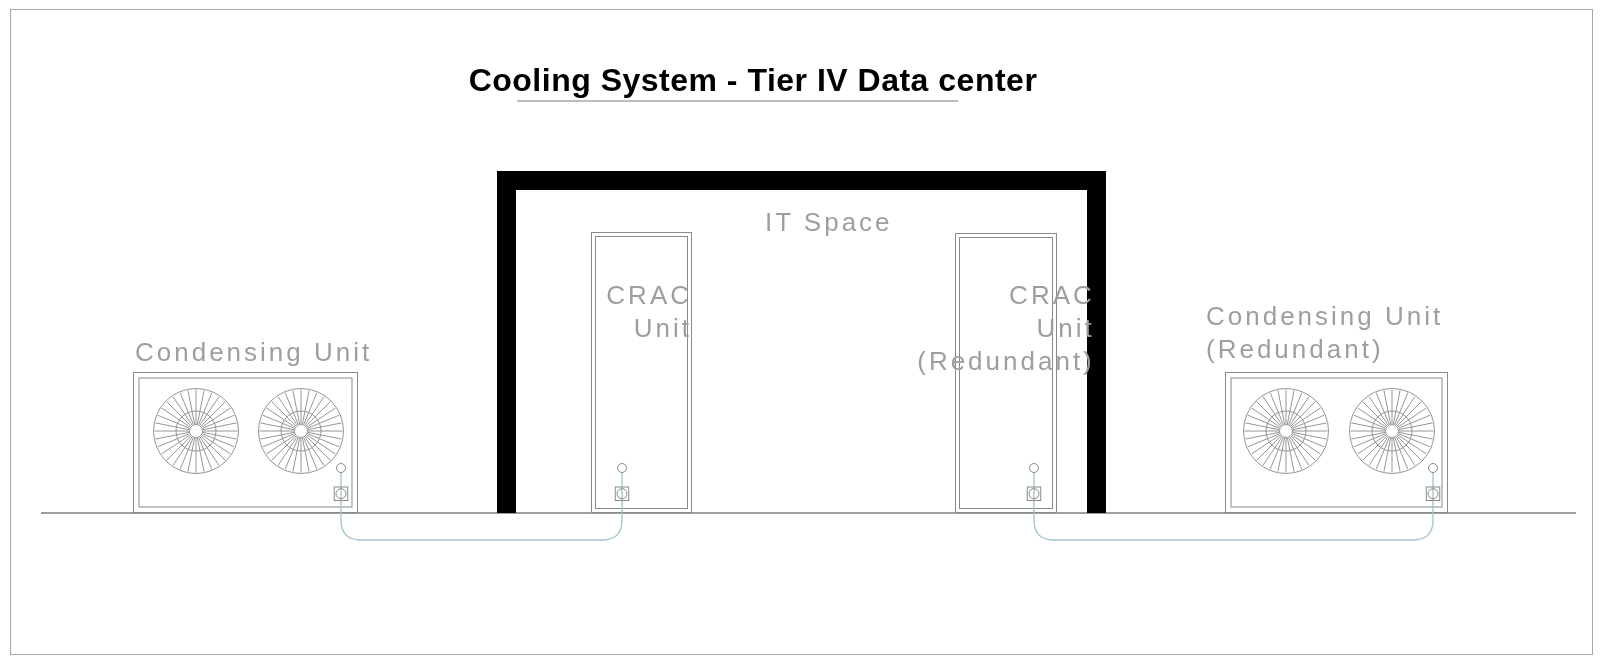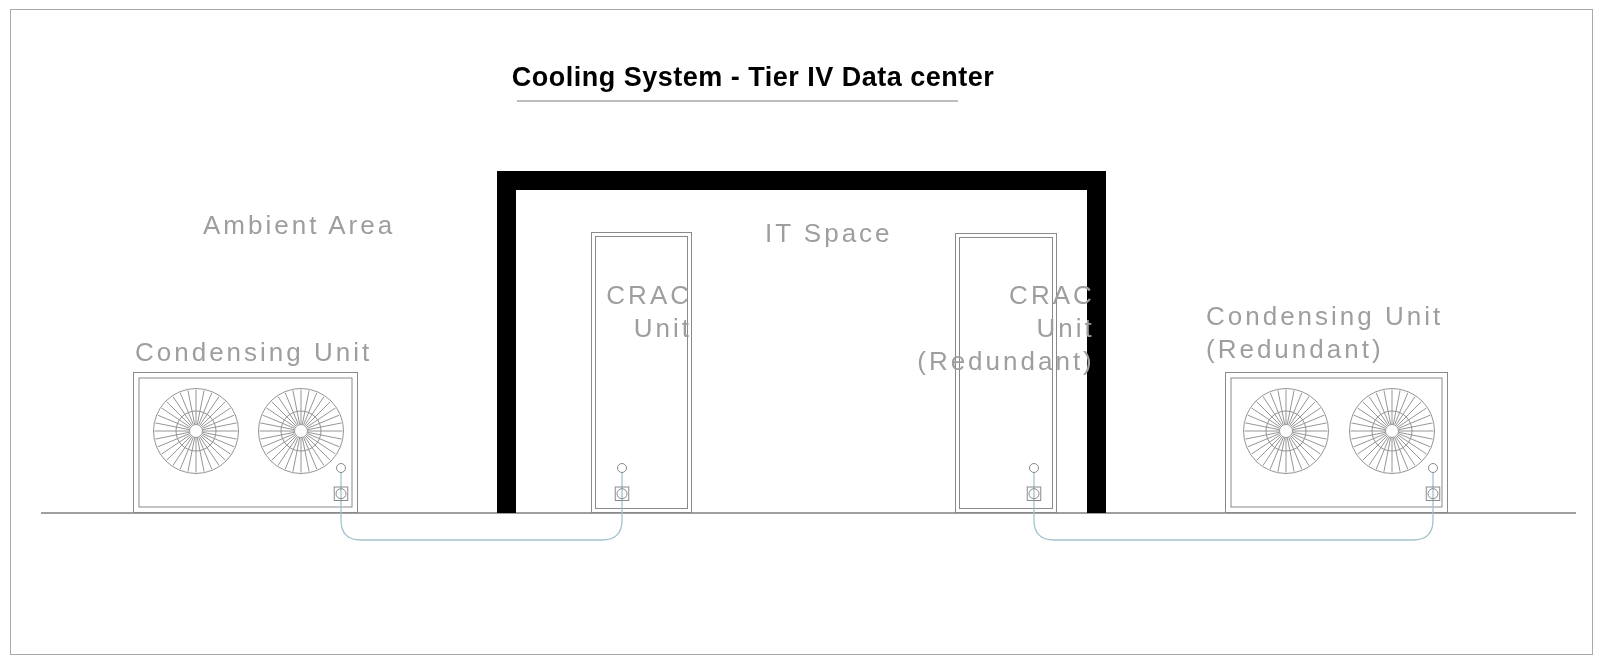--- a/index.html
+++ b/index.html
@@ -11,37 +11,37 @@
     overflow:hidden;
   }
   #frame{
     position:absolute;left:10px;top:9px;width:1581px;height:644px;
     border:1px solid var(--frame-border,#a9a9a9);
     pointer-events:none;
   }
   #diagram-svg{position:absolute;left:0;top:0;width:1600px;height:665px;}
   .title{
     position:absolute;left:753px;top:62px;transform:translateX(-50%);
-    font-size:27px;font-weight:bold;color:var(--title-text,#000);
+    font-size:32px;font-weight:bold;color:var(--title-text,#000);
     white-space:nowrap;letter-spacing:0.5px;
   }
   .title-underline{
     position:absolute;left:517px;top:100px;width:441px;height:2px;
     background:var(--underline,#bdbdbd);
   }
   .cad-label{
     position:absolute;
     font-size:26px;color:var(--label-text,#9e9e9e);
     letter-spacing:3px;white-space:nowrap;line-height:33px;
   }
   .center-lines{text-align:right;}
   #crac-left-label{left:591px;top:279px;width:101px;}
   #crac-right-label{left:1006px;top:279px;transform:translateX(-50%);}
   #ambient-label{left:203px;top:209px;}
-  #itspace-label{left:765px;top:217px;}
+  #itspace-label{left:765px;top:206px;}
   #cond-left-label{left:135px;top:336px;}
   #cond-right-label{left:1206px;top:300px;}
   .stroke{stroke:var(--outline,#8a8a8a);fill:none;}
   .whitefill{stroke:var(--outline,#8a8a8a);fill:#fff;}
   .pipe{stroke:var(--pipe,#a2c4cd);stroke-width:1.3;fill:none;}
   .ground{stroke:var(--ground,#7f7f7f);stroke-width:1.3;}
   .wall{fill:var(--wall,#000);}
 </style>
 </head>
 <body>
@@ -249,21 +249,20 @@
           <circle cx="1433" cy="493.7" r="5"></circle>
         </g>
       </g>
   </svg>
 
   <div id="frame"></div>
 
   <div class="title">Cooling System - Tier IV Data center</div>
   <div class="title-underline"></div>
 
-  <div id="ambient-label" class="cad-label">Ambient Area</div>
 
   <div id="itspace-label" class="cad-label">IT Space</div>
 
   <div id="cond-left-label" class="cad-label">Condensing Unit</div>
 
   <div id="cond-right-label" class="cad-label">
     <div>Condensing Unit</div>
     <div>(Redundant)</div>
   </div>
 

